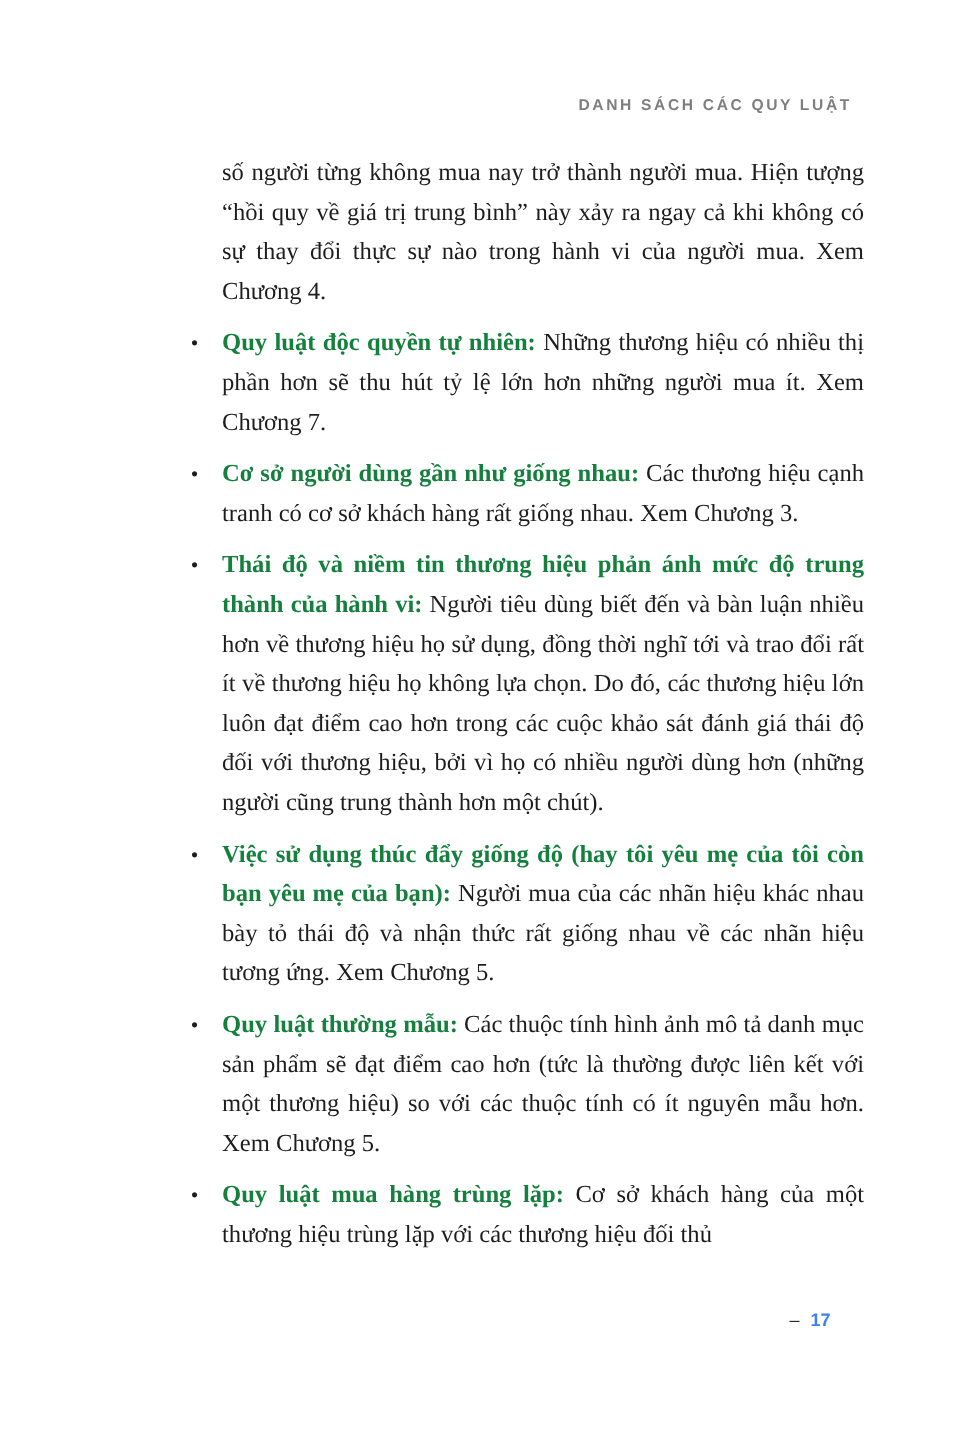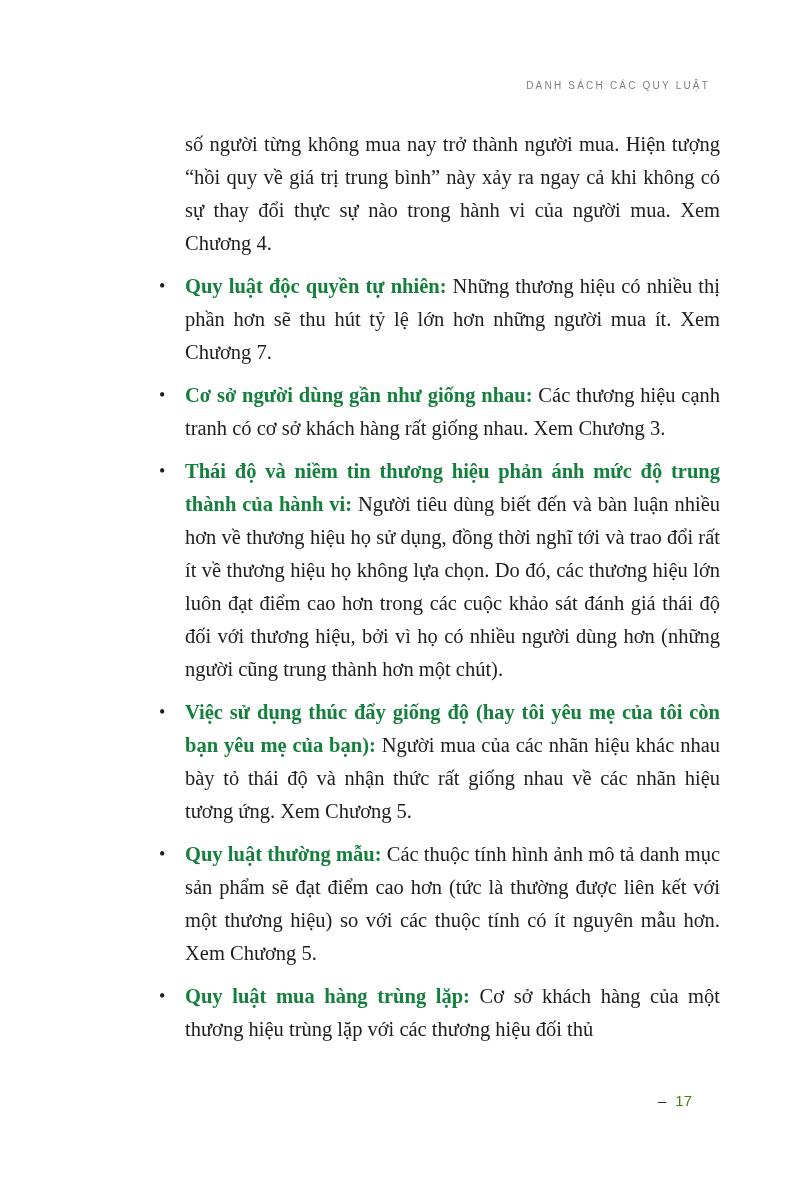--- a/index.html
+++ b/index.html
@@ -14,22 +14,22 @@
     background: #ffffff;
     font-family: "Liberation Serif", serif;
     color: #1d1d1d;
     overflow: hidden;
   }
   .running-head {
     position: absolute;
     top: 80px;
     right: 90px;
     font-family: "Liberation Sans", sans-serif;
-    font-size: 10px;
-    font-weight: 400;
+    font-size: 13px;
+    font-weight: 700;
     letter-spacing: 2.2px;
     color: #7e7e7e;
     text-transform: uppercase;
     white-space: nowrap;
     padding-left: 27px;
   }
   .content {
     position: absolute;
     left: 157px;
     top: 128px;
@@ -67,22 +67,22 @@
     font-family: "Liberation Sans", sans-serif;
     font-size: 15px;
     color: #2a2a2a;
     white-space: nowrap;
   }
   .footer .dash {
     font-weight: 400;
     margin-right: 9px;
   }
   .footer .num {
-    font-weight: normal;
-    color: #4d7c0f;
+    font-weight: bold;
+    color: #3b82f6;
   }
 </style>
 </head>
 <body>
 
 <div class="page">
 
   <div class="running-head">DANH SÁCH CÁC QUY LUẬT</div>
 
   <div class="content">

